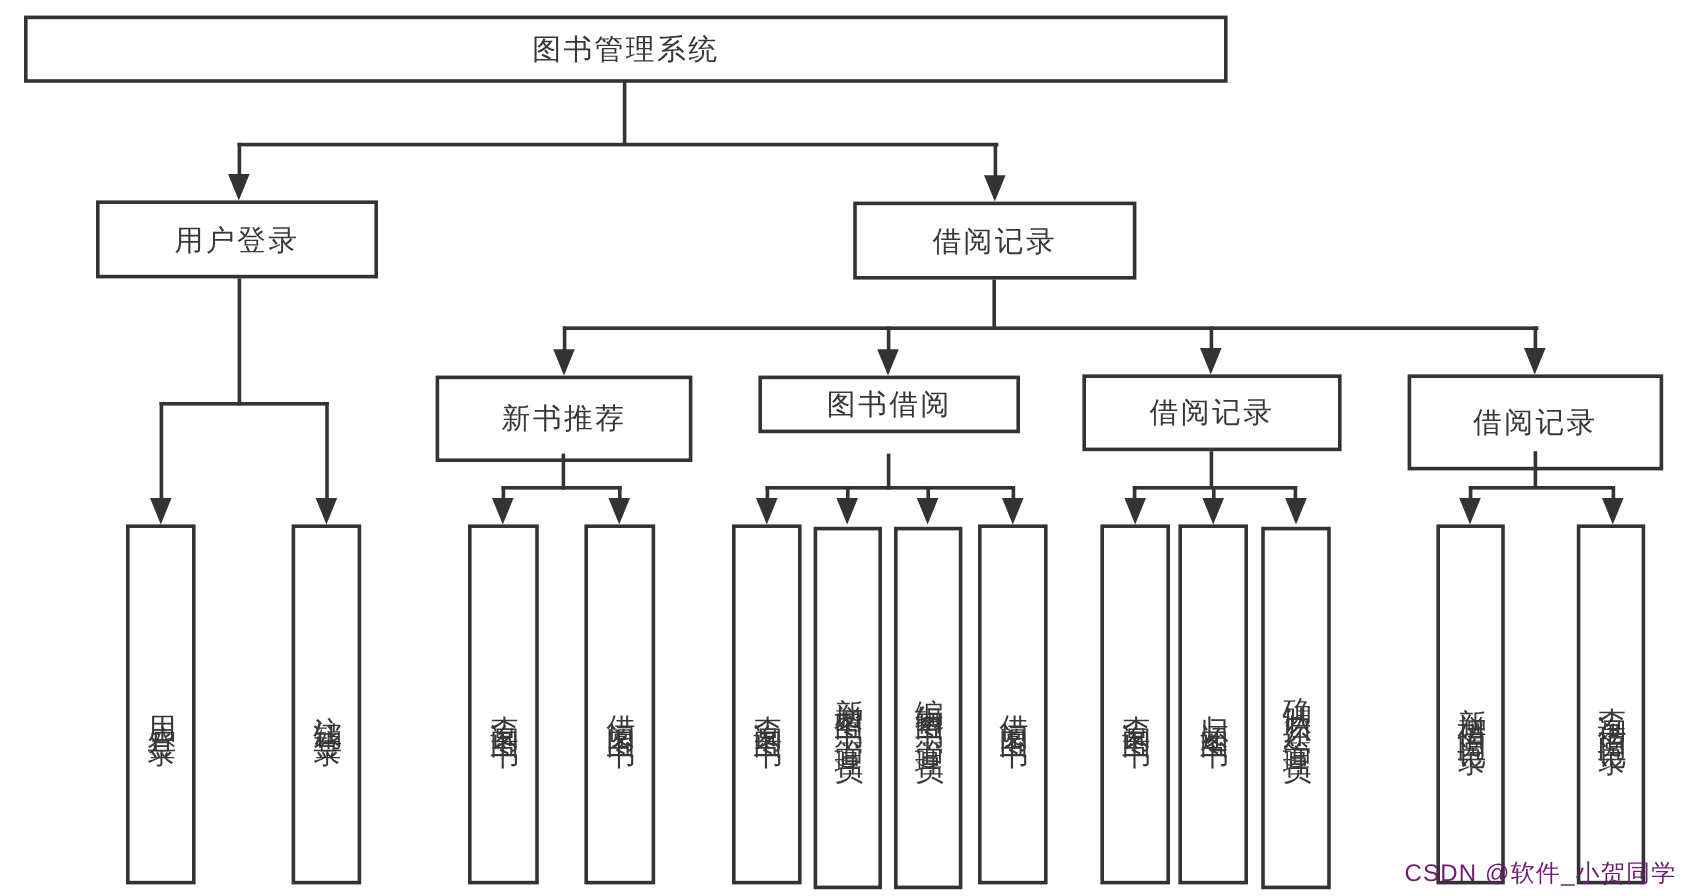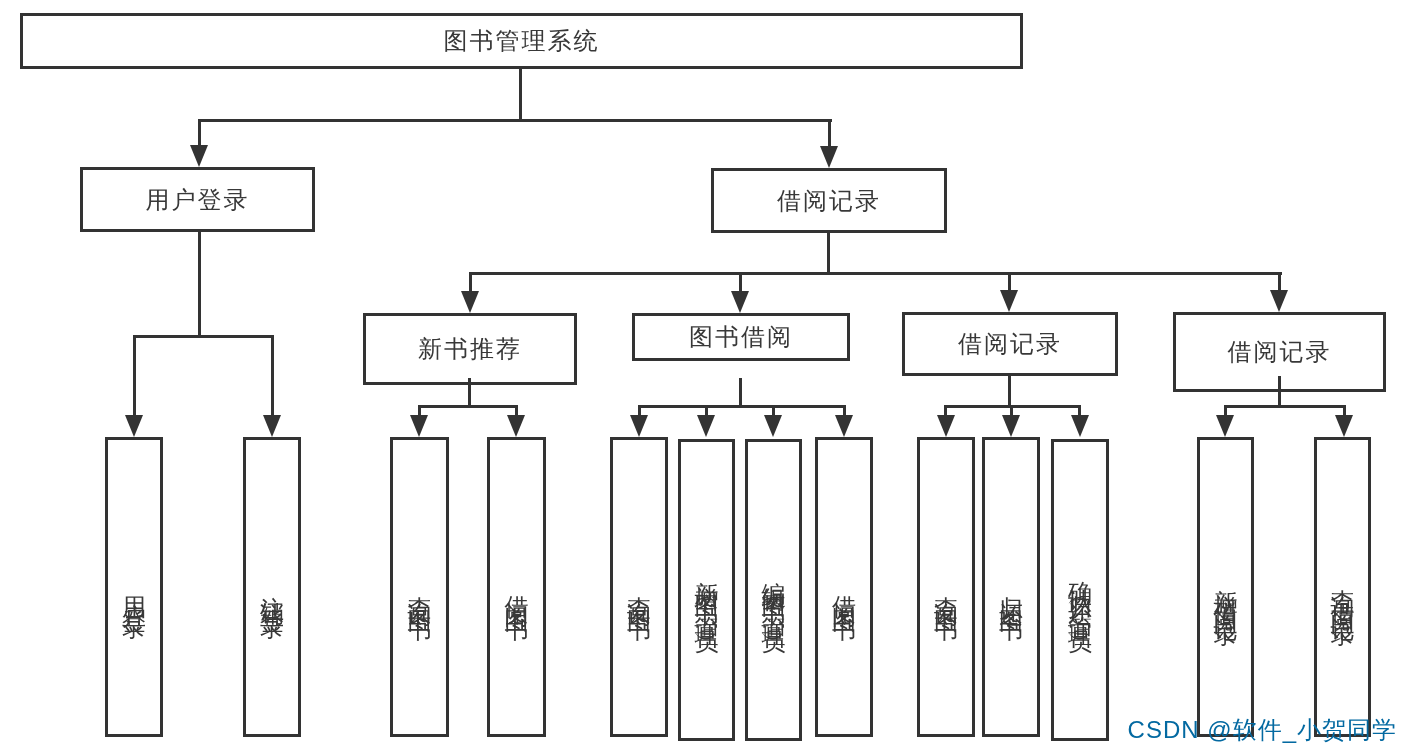--- a/index.html
+++ b/index.html
@@ -30,21 +30,21 @@
   }
   .vline{position:absolute;width:3px;background:#333333;}
   .hline{position:absolute;height:3px;background:#333333;}
   .arrowhead{
     position:absolute;width:0;height:0;
     border-left:9px solid transparent;border-right:9px solid transparent;
     border-top:22px solid #333333;
   }
   .watermark{
     position:absolute;right:8px;top:714px;z-index:5;
-    font-size:24px;color:#0369a1;letter-spacing:1px;white-space:nowrap;
+    font-size:20px;color:#701a75;letter-spacing:1px;white-space:nowrap;
   }
 </style>
 </head>
 <body>
 
 <div id="canvas">
 
   <div class="hbox" style="left:20px;top:13px;width:1003px;height:56px">
     <span class="hlabel">图书管理系统</span>
   </div>

